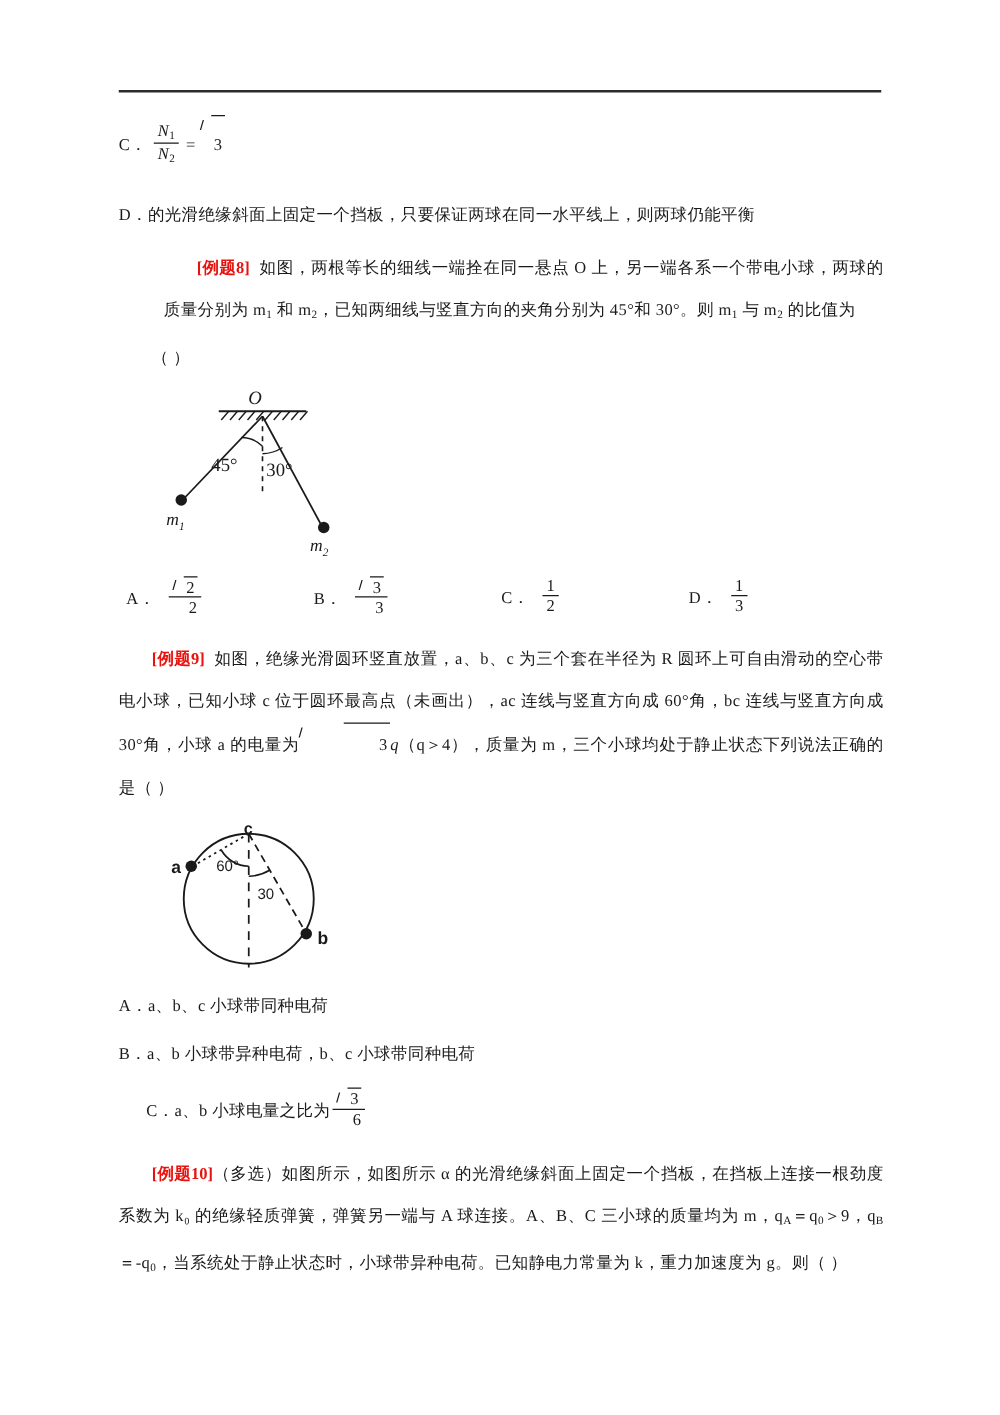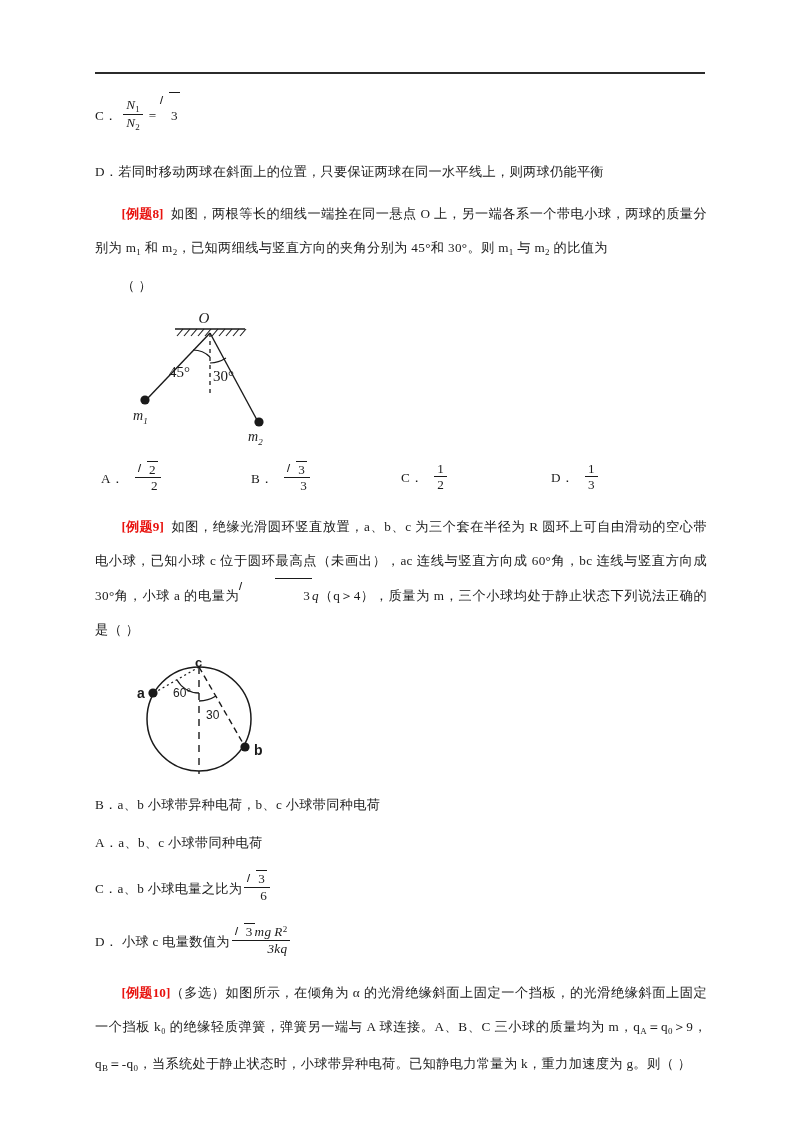--- a/index.html
+++ b/index.html
@@ -127,24 +127,24 @@
       <span class="math">C．</span>
       <span class="frac math">
         <span class="num"><span class="it">N</span><sub>1</sub></span>
         <span class="den"><span class="it">N</span><sub>2</sub></span>
       </span>
       <span class="math">=</span>
       <span class="sqrt math"><span>3</span></span>
     </div>
 
     <div class="line" style="margin-top:16px;">
-      <span>D．</span><span>若同时移动两球在斜面上的位置，只要保证两球在同一水平线上，则两球仍能平衡</span>
-    </div>
-
-    <div class="q-body indent" style="margin-top:8px;">
+      <span>D．</span><span>的光滑绝缘斜面上固定一个挡板，只要保证两球在同一水平线上，则两球仍能平衡</span>
+    </div>
+
+    <div class="q-body indent" style="margin-top:8px;margin-left:36px;">
       <span class="tag">[例题8]</span>&nbsp;&nbsp;<span>如图，两根等长的细线一端拴在同一悬点 O 上，另一端各系一个带电小球，两球的质量分别为 m</span><sub>1</sub><span> 和 m</span><sub>2</sub><span>，已知两细线与竖直方向的夹角分别为 45°和 30°。则 m</span><sub>1</sub><span> 与 m</span><sub>2</sub><span> 的比值为</span>
     </div>
     <div class="q-body" style="padding-left:2em;">
       <span>（        ）</span>
     </div>
 
     <div class="fig" style="margin-top:4px; margin-left:10px;">
       <svg width="300" height="140" viewBox="0 0 300 140">
 
         <line x1="70" y1="22" x2="140" y2="22" stroke="#1a1a1a" stroke-width="1.6"></line>
@@ -239,36 +239,30 @@
 
         <text x="28" y="41" font-family="'Liberation Sans', sans-serif" font-size="14" font-weight="bold" fill="#1a1a1a">a</text>
         <text x="145" y="98" font-family="'Liberation Sans', sans-serif" font-size="14" font-weight="bold" fill="#1a1a1a">b</text>
         <text x="86" y="10" font-family="'Liberation Sans', sans-serif" font-size="13" font-weight="bold" fill="#1a1a1a">c</text>
         <text x="64" y="40" font-family="'Liberation Sans', sans-serif" font-size="12" fill="#1a1a1a">60°</text>
         <text x="97" y="62" font-family="'Liberation Sans', sans-serif" font-size="12" fill="#1a1a1a">30</text>
       </svg>
     </div>
 
     <div class="opt-line" style="margin-top:8px;">
+      <span>A．</span><span>a、b、c 小球带同种电荷</span>
+    </div>
+    <div class="opt-line" style="margin-top:8px;">
       <span>B．</span><span>a、b 小球带异种电荷，b、c 小球带同种电荷</span>
     </div>
-    <div class="opt-line" style="margin-top:8px;">
-      <span>A．</span><span>a、b、c 小球带同种电荷</span>
-    </div>
-    <div class="opt-line" style="margin-top:12px; line-height:38px;">
+    <div class="opt-line" style="margin-top:12px; line-height:38px;margin-left:22px;">
       <span>C．</span><span>a、b 小球电量之比为</span><span class="frac math">
         <span class="num"><span class="sqrt"><span>3</span></span></span>
         <span class="den">6</span>
       </span>
     </div>
-    <div class="opt-line" style="margin-top:14px; line-height:40px;">
-      <span>D．</span>&nbsp;<span>小球 c 电量数值为</span><span class="frac math">
-        <span class="num"><span class="sqrt"><span>3</span></span><span class="it">mg</span> <span class="it">R</span><sup>2</sup></span>
-        <span class="den it">3kq</span>
-      </span>
-    </div>
 
     <div class="q-body indent" style="margin-top:14px;">
-      <span class="tag">[例题10]</span><span>（多选）如图所示，在倾角为 α 的光滑绝缘斜面上固定一个挡板，的光滑绝缘斜面上固定一个挡板 k₀ 的绝缘轻质弹簧，弹簧另一端与 A 球连接。A、B、C 三小球的质量均为 m，q</span><sub>A</sub><span>＝q</span><sub>0</sub><span>＞9，q</span><sub>B</sub><span>＝‐q</span><sub>0</sub><span>，当系统处于静止状态时，小球带异种电荷。已知静电力常量为 k，重力加速度为 g。则（        ）</span>
+      <span class="tag">[例题10]</span><span>（多选）如图所示，如图所示 α 的光滑绝缘斜面上固定一个挡板，在挡板上连接一根劲度系数为 k₀ 的绝缘轻质弹簧，弹簧另一端与 A 球连接。A、B、C 三小球的质量均为 m，q</span><sub>A</sub><span>＝q</span><sub>0</sub><span>＞9，q</span><sub>B</sub><span>＝‐q</span><sub>0</sub><span>，当系统处于静止状态时，小球带异种电荷。已知静电力常量为 k，重力加速度为 g。则（        ）</span>
     </div>
 
   </div>
 </div>
 
 </body></html>

